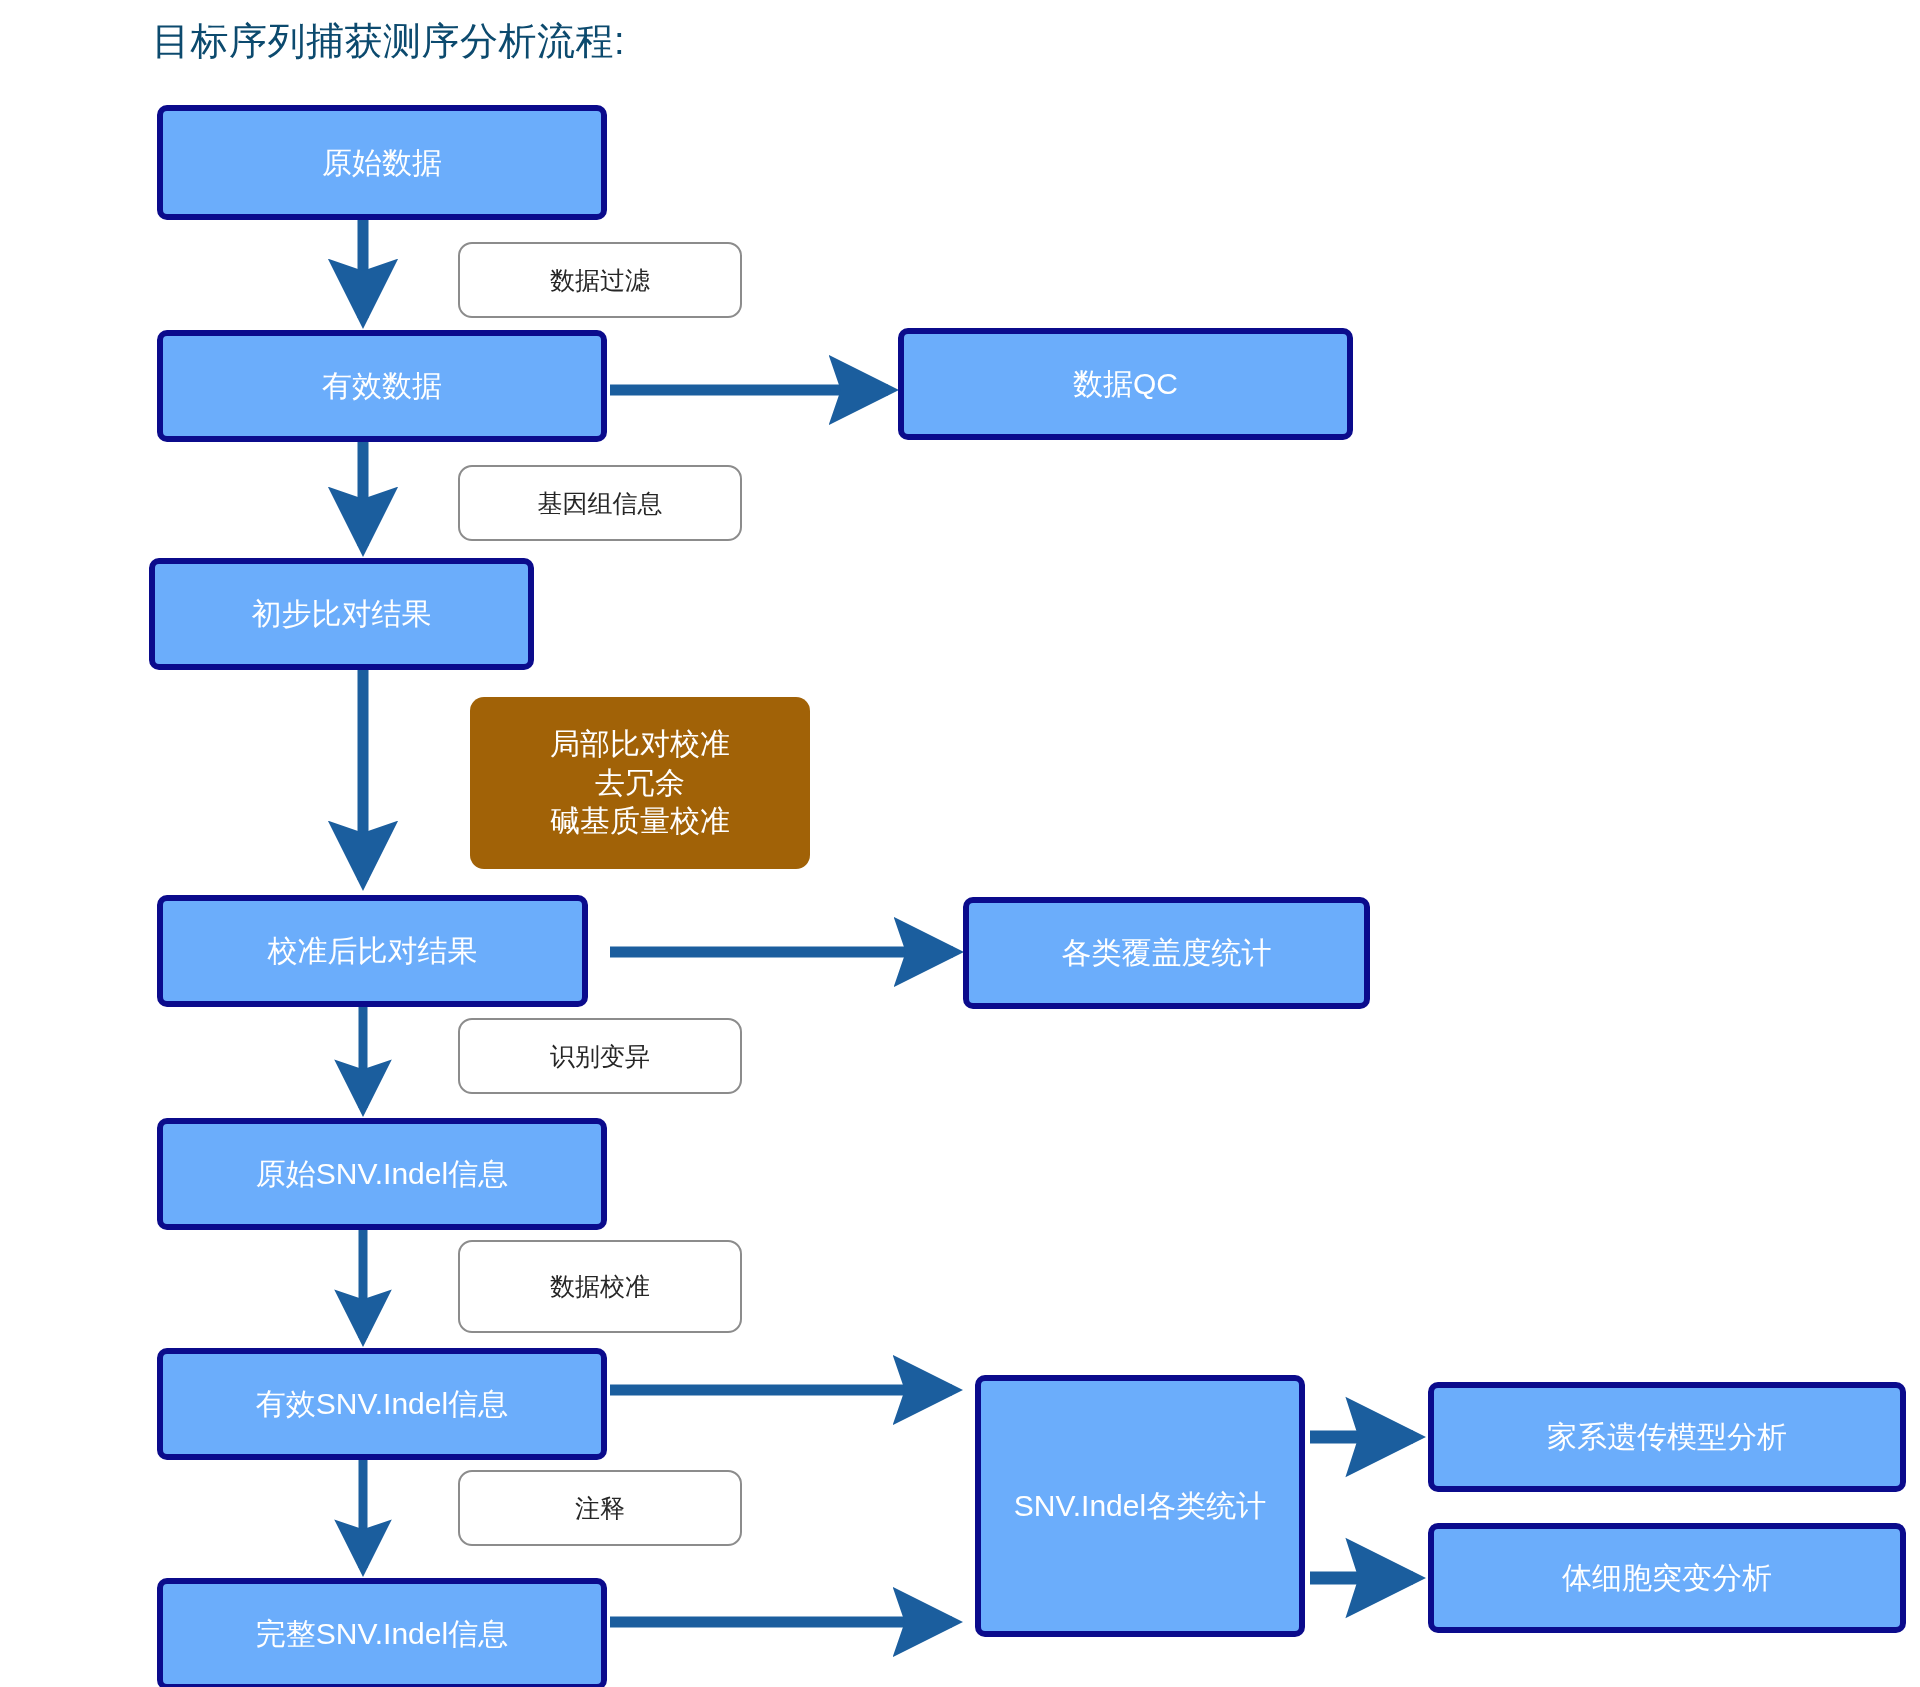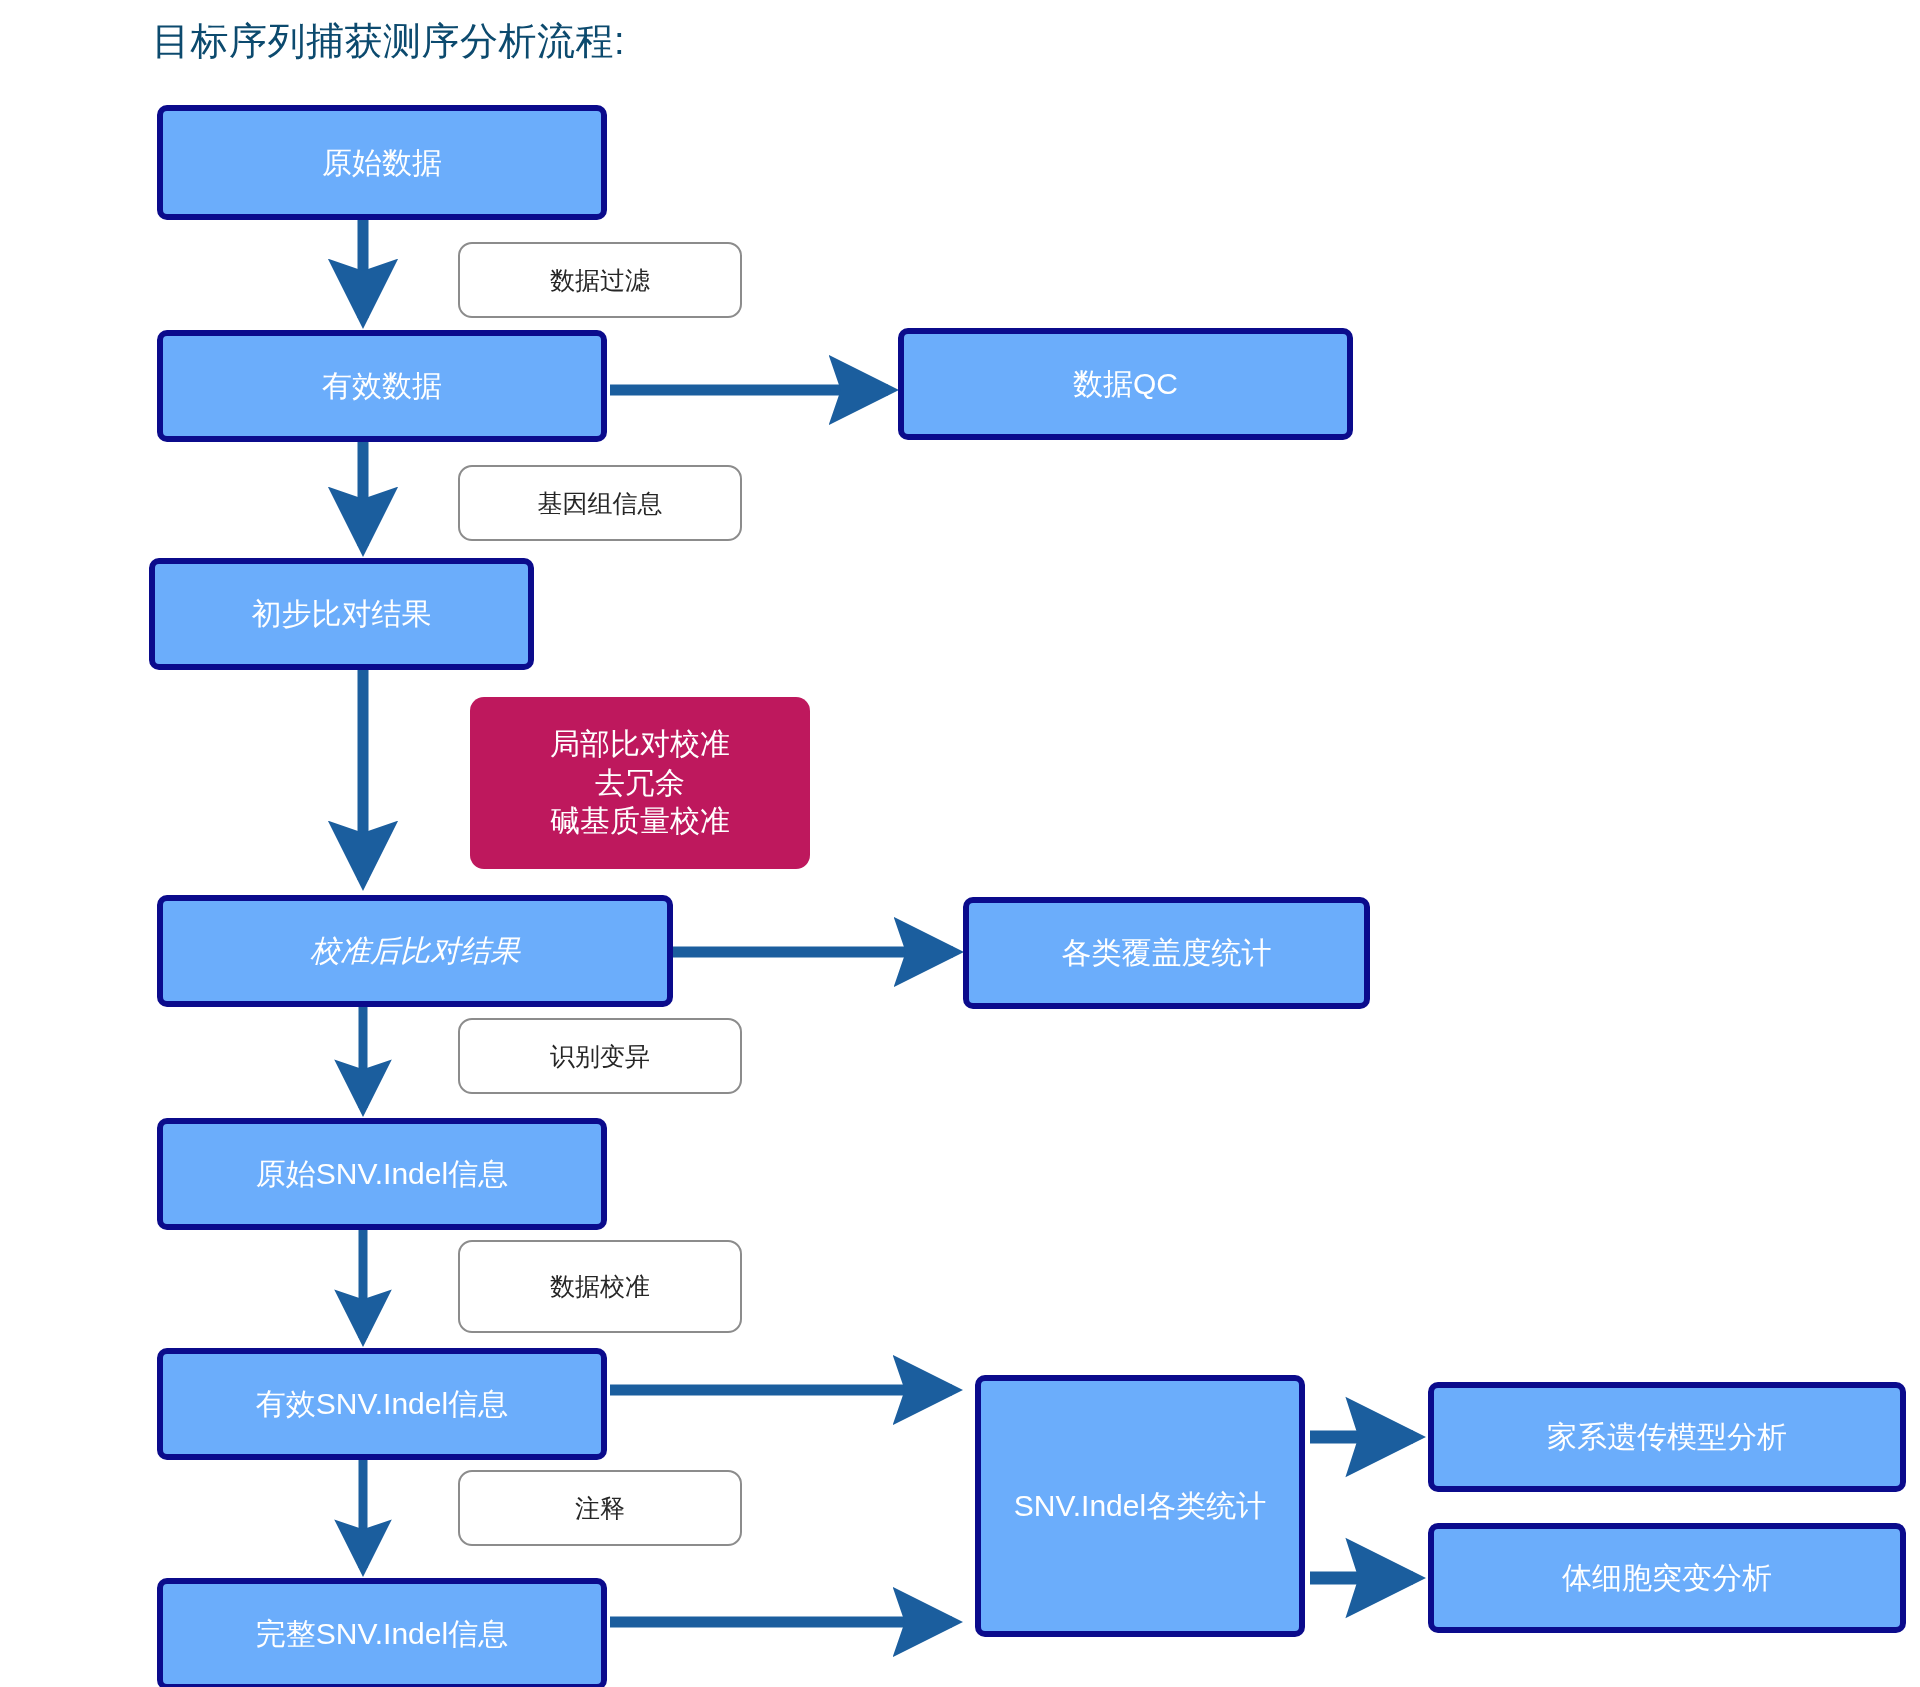--- a/index.html
+++ b/index.html
@@ -45,21 +45,21 @@
     line-height: 1.18;
     display: flex;
     align-items: center;
     justify-content: center;
     text-align: center;
     padding: 4px 10px;
   }
   .node.plain {
     border: none;
     border-radius: 14px;
-    background: #be185d;
+    background: #a16207;
   }
   .label-box {
     position: absolute;
     box-sizing: border-box;
     background: #ffffff;
     border: 2px solid #8C8C8C;
     border-radius: 14px;
     color: #262626;
     font-size: 25px;
     display: flex;
@@ -128,21 +128,21 @@
   <div class="node" style="left:149px; top:558px; width:385px; height:112px;">
     <span class="node-text">初步比对结果</span>
   </div>
 
   <div class="node plain" style="left:470px; top:697px; width:340px; height:172px; white-space:pre-line; font-size:30px; line-height:1.28;">
     <span class="node-text">局部比对校准
 去冗余
 碱基质量校准</span>
   </div>
 
-  <div class="node" style="left:157px; top:895px; width:516px; height:112px;font-style:italic;">
+  <div class="node" style="left:157px; top:895px; width:431px; height:112px;">
     <span class="node-text">校准后比对结果</span>
   </div>
 
   <div class="node" style="left:963px; top:897px; width:407px; height:112px;">
     <span class="node-text">各类覆盖度统计</span>
   </div>
 
   <div class="node" style="left:157px; top:1118px; width:450px; height:112px;">
     <span class="node-text">原始SNV.Indel信息</span>
   </div>

